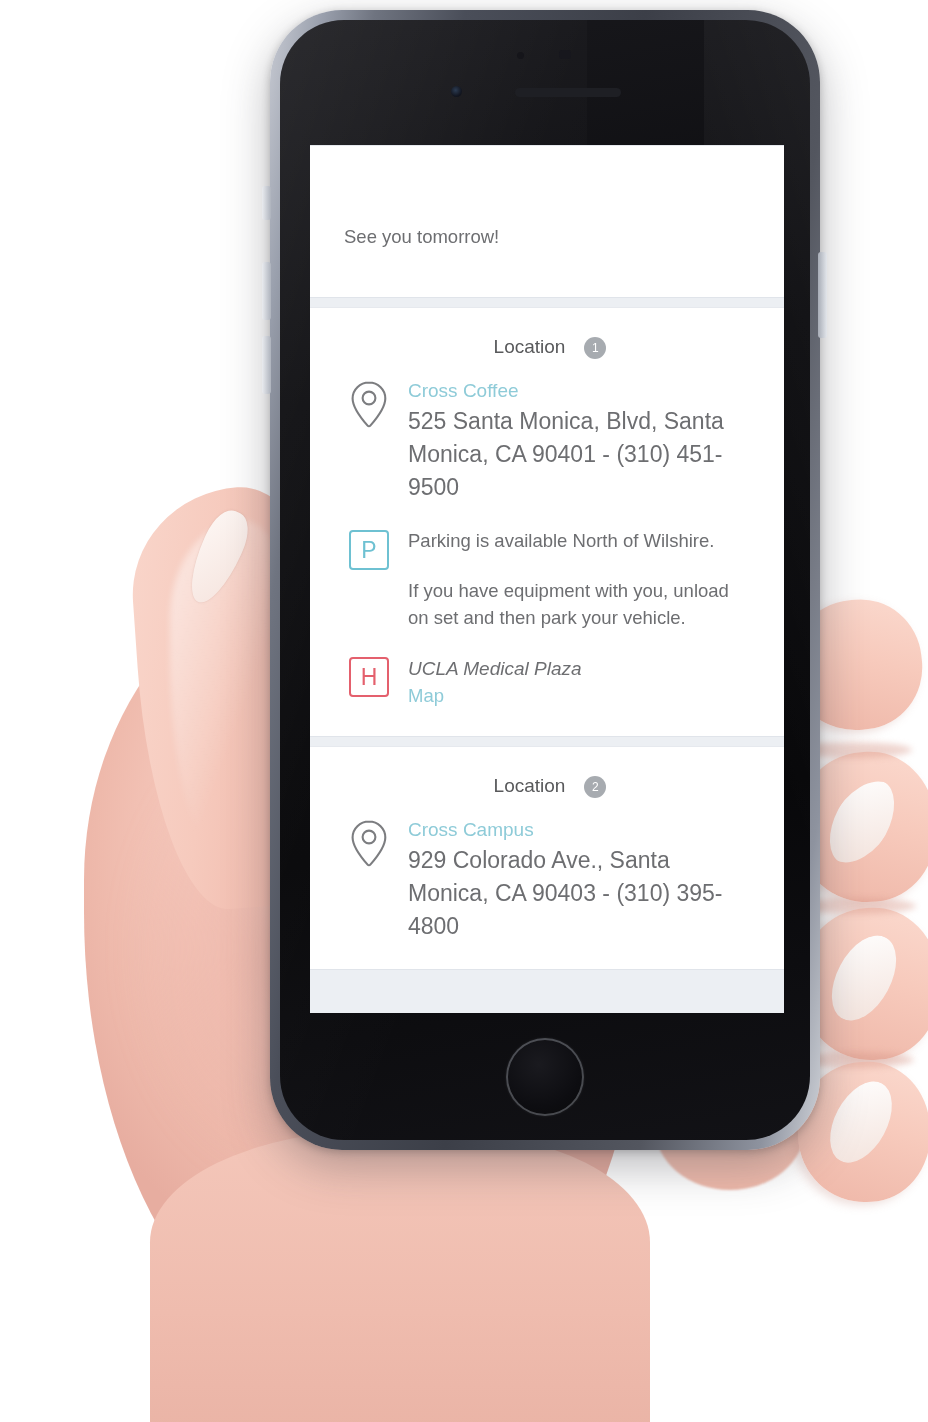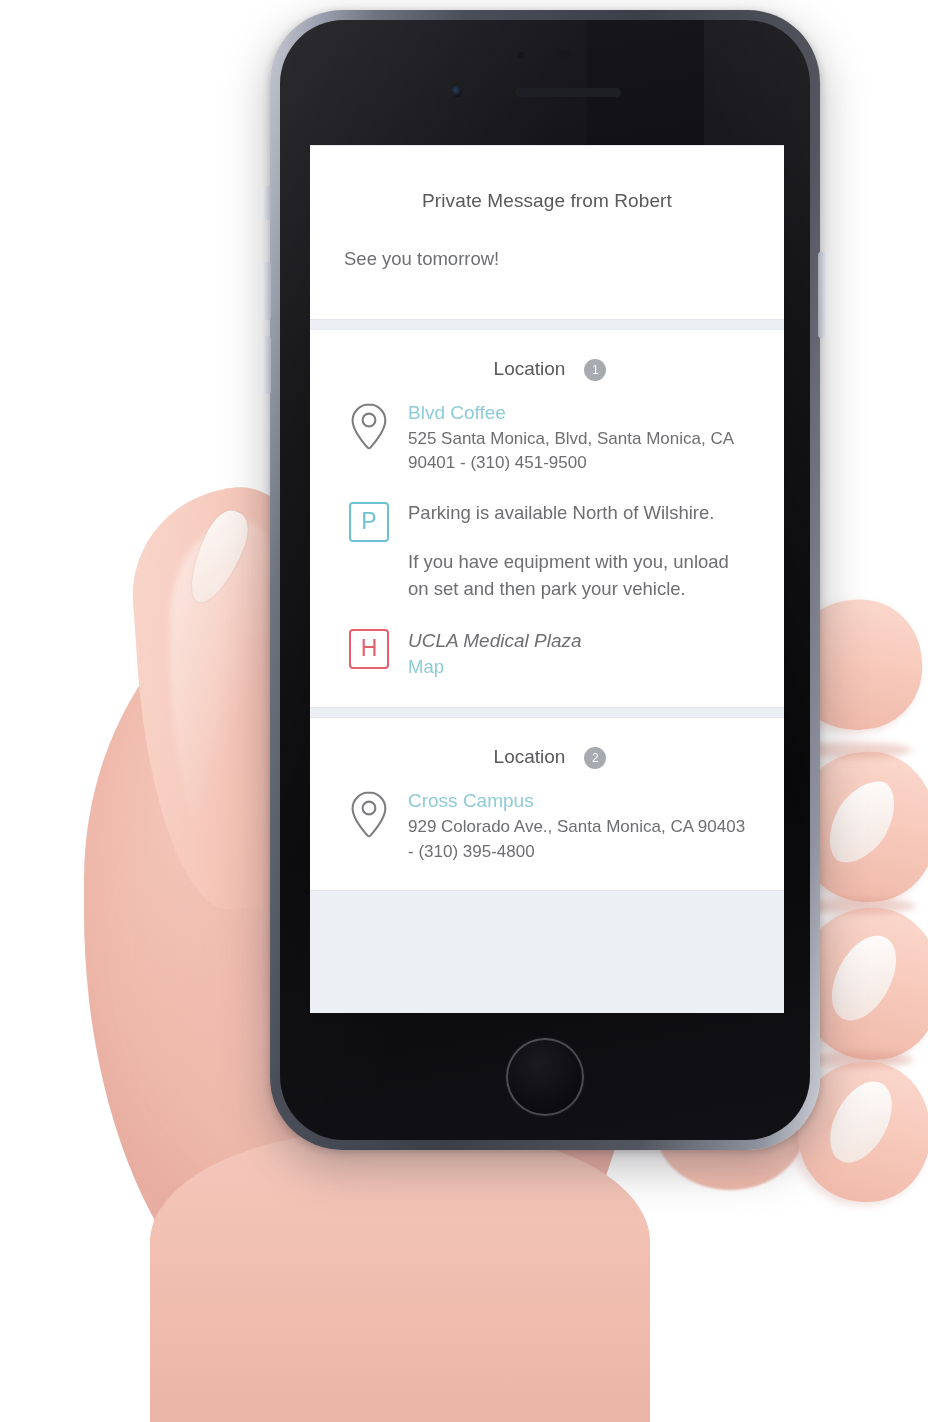--- a/index.html
+++ b/index.html
@@ -240,21 +240,21 @@
     box-sizing:border-box;
   }
   .boxicon.red{border-color:#e4606d;color:#e4606d;}
 
   .rtxt{flex:1 1 auto;min-width:0;padding-top:0px;}
   .name-link{
     font-size:19px;color:#8ecbd8;line-height:1.42;
     display:block;text-decoration:none;
   }
   .addr{
-    font-size:17px;color:#6d6e71;line-height:1.44;
+    font-size:23px;color:#6d6e71;line-height:1.44;
   }
   .addr-muted{
     font-size:18.5px;color:#9a9b9e;line-height:1.44;
   }
   .plain{
     font-size:18.5px;color:#6d6e71;line-height:1.44;
   }
   .para2{margin-top:23px;line-height:1.45;}
   .maplink{
     font-size:18.5px;color:#8ecbd8;text-decoration:none;display:block;line-height:1.45;
@@ -306,39 +306,38 @@
 </div>
 
 <div class="btn-side silent"></div>
 <div class="btn-side vol-up"></div>
 <div class="btn-side vol-dn"></div>
 <div class="btn-side power"></div>
 
 <div class="screen">
 
   <div class="card card-msg">
-    <div class="msg-title">Private Message from Robert</div>
     <div class="msg-body2">See you tomorrow!</div>
   </div>
 
   <div class="card card-loc">
     <div class="loc-head">
       <span>Location</span>
       <span class="badge">1</span>
     </div>
 
     <div class="row">
       <div class="ic pin">
         <svg width="38" height="48" viewBox="0 0 38 48" fill="none">
           <path d="M19 2.5C9.9 2.5 2.6 9.6 2.6 18.4c0 9.1 10.8 22.4 15 27.2.7.8 2 .8 2.7 0 4.2-4.8 15-18.1 15-27.2C35.4 9.6 28.1 2.5 19 2.5z" stroke="#7c7d80" stroke-width="2.1" fill="none"></path>
           <circle cx="19" cy="18" r="6.4" stroke="#7c7d80" stroke-width="2.1" fill="none"></circle>
         </svg>
       </div>
       <div class="rtxt">
-        <a class="name-link" href="#">Blvd Coffee</a>
+        <a class="name-link" href="#">Cross Coffee</a>
         <div class="addr">525 Santa Monica, Blvd, Santa Monica, CA 90401  -  (310) 451-9500</div>
       </div>
     </div>
 
     <div class="row">
       <div class="ic">
         <div class="boxicon">P</div>
       </div>
       <div class="rtxt">
         <div class="plain">Parking is available North of Wilshire.</div>

